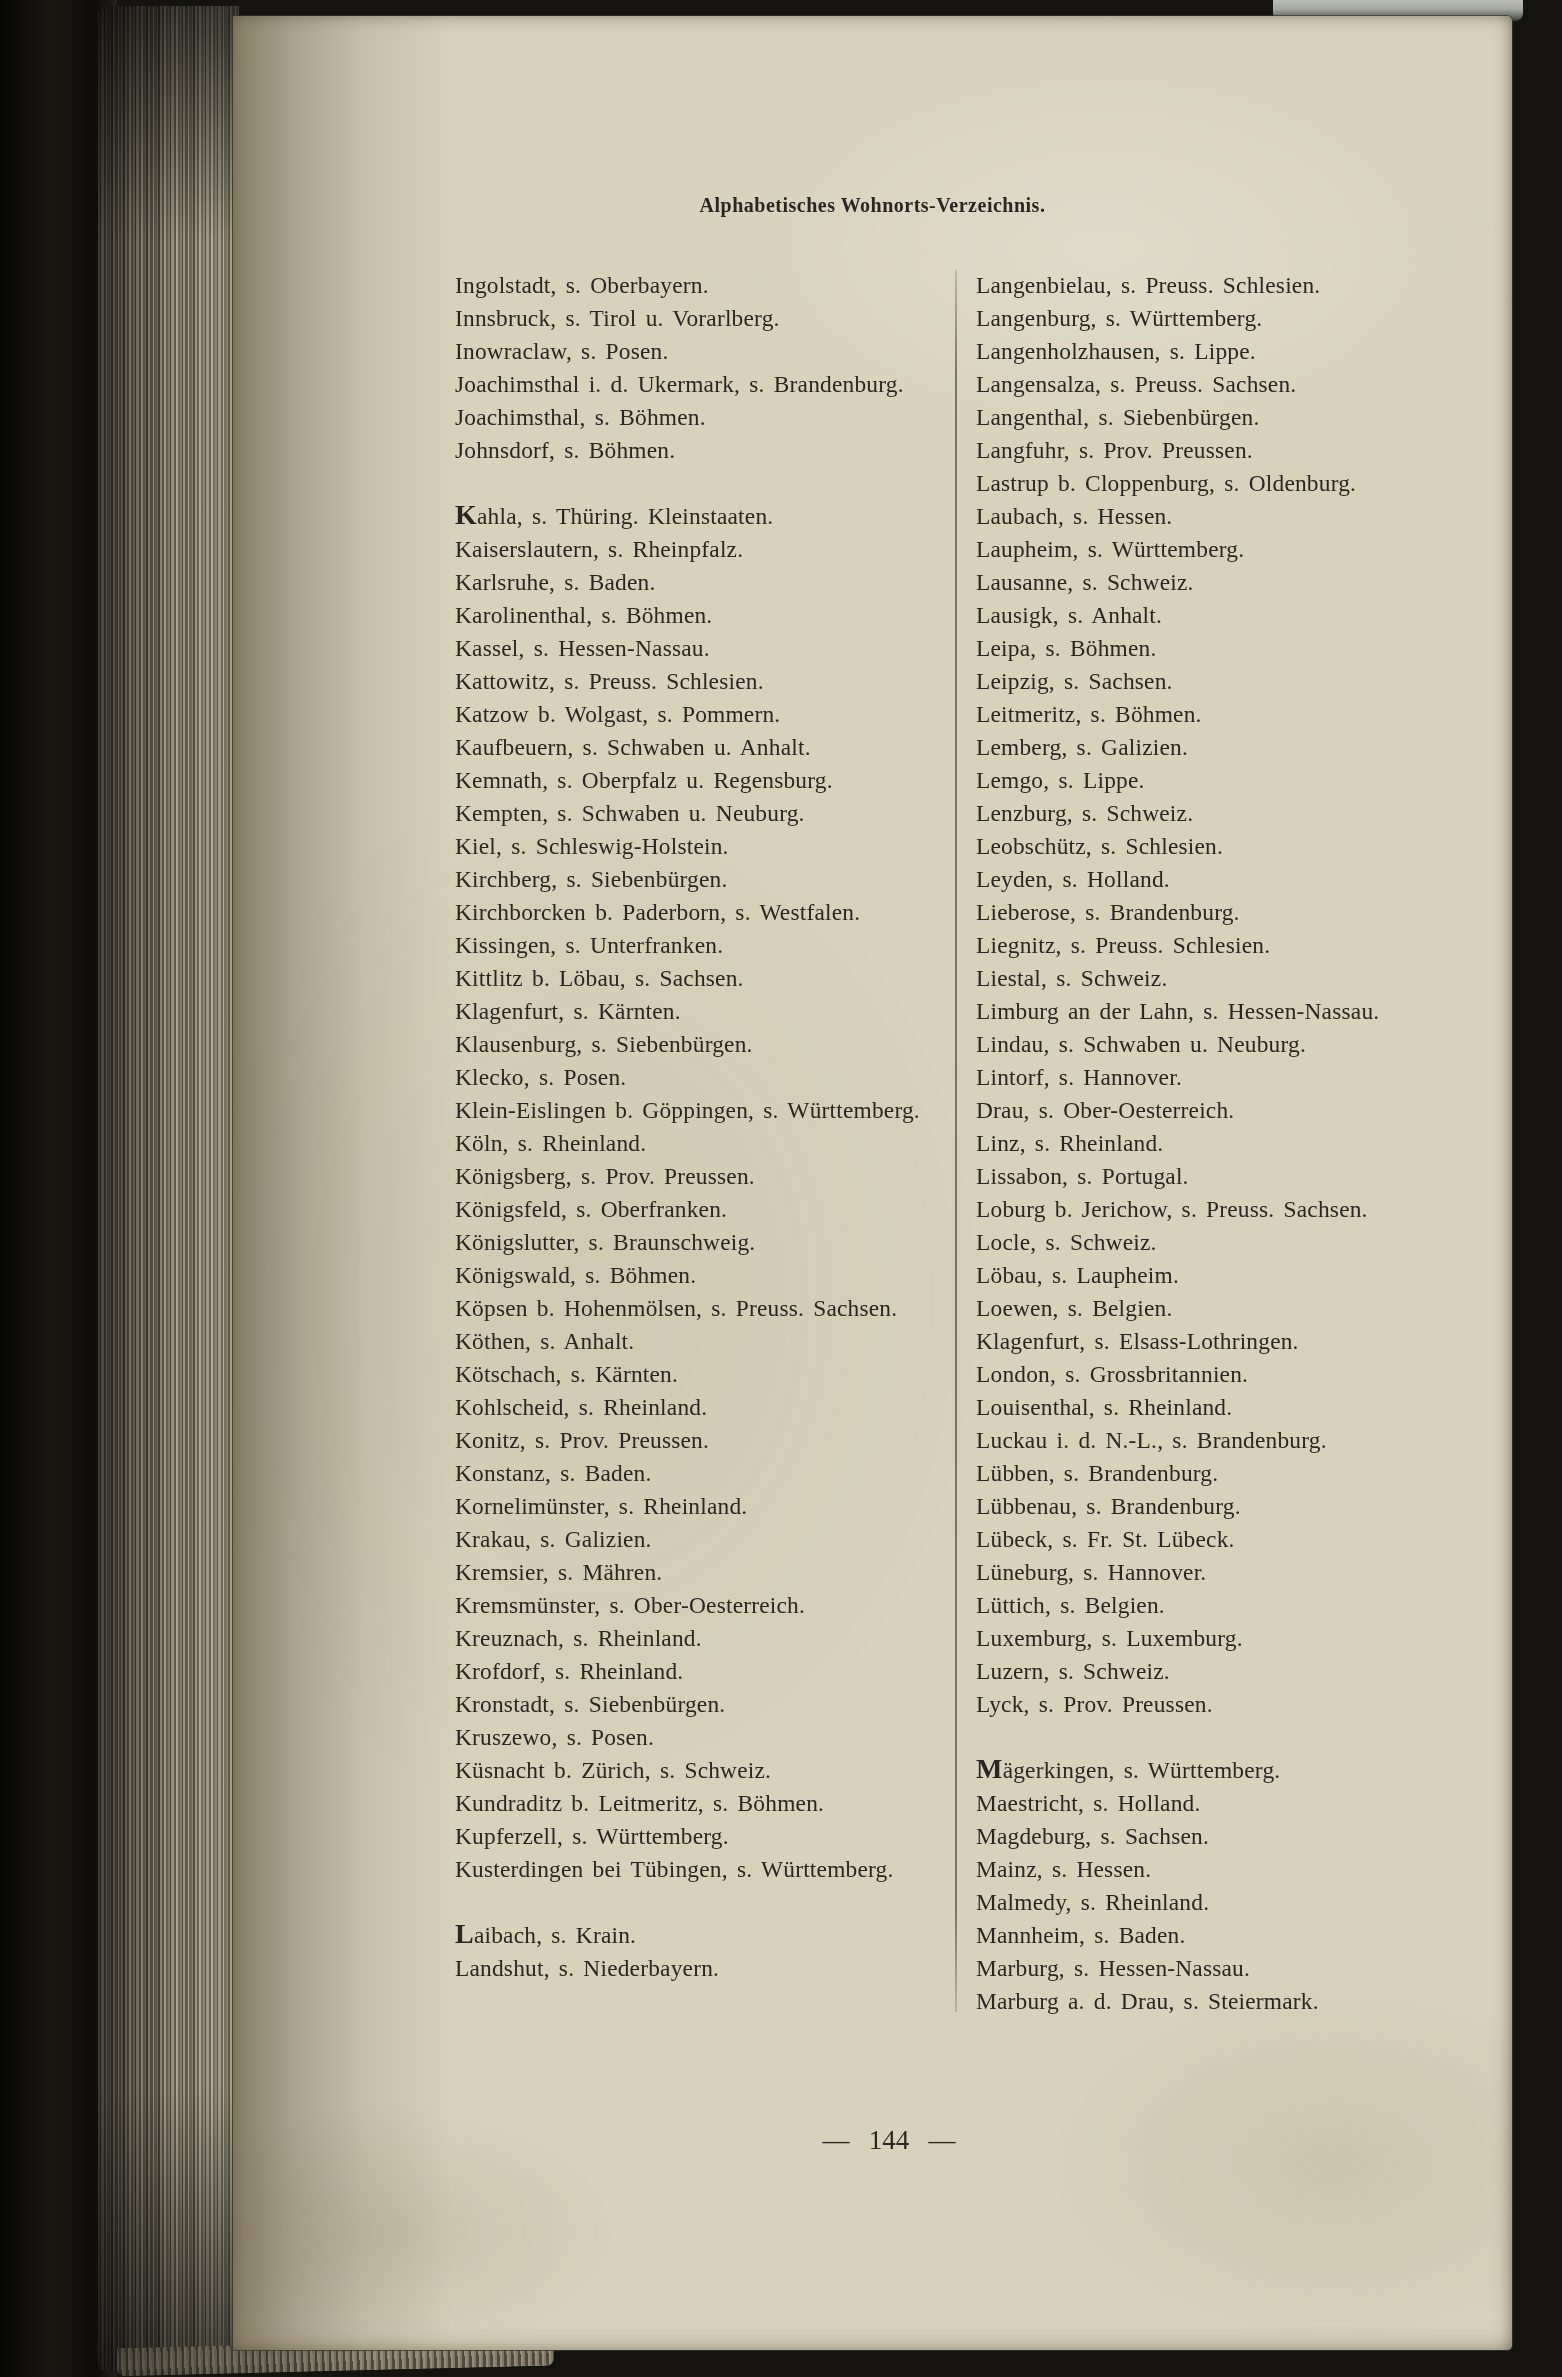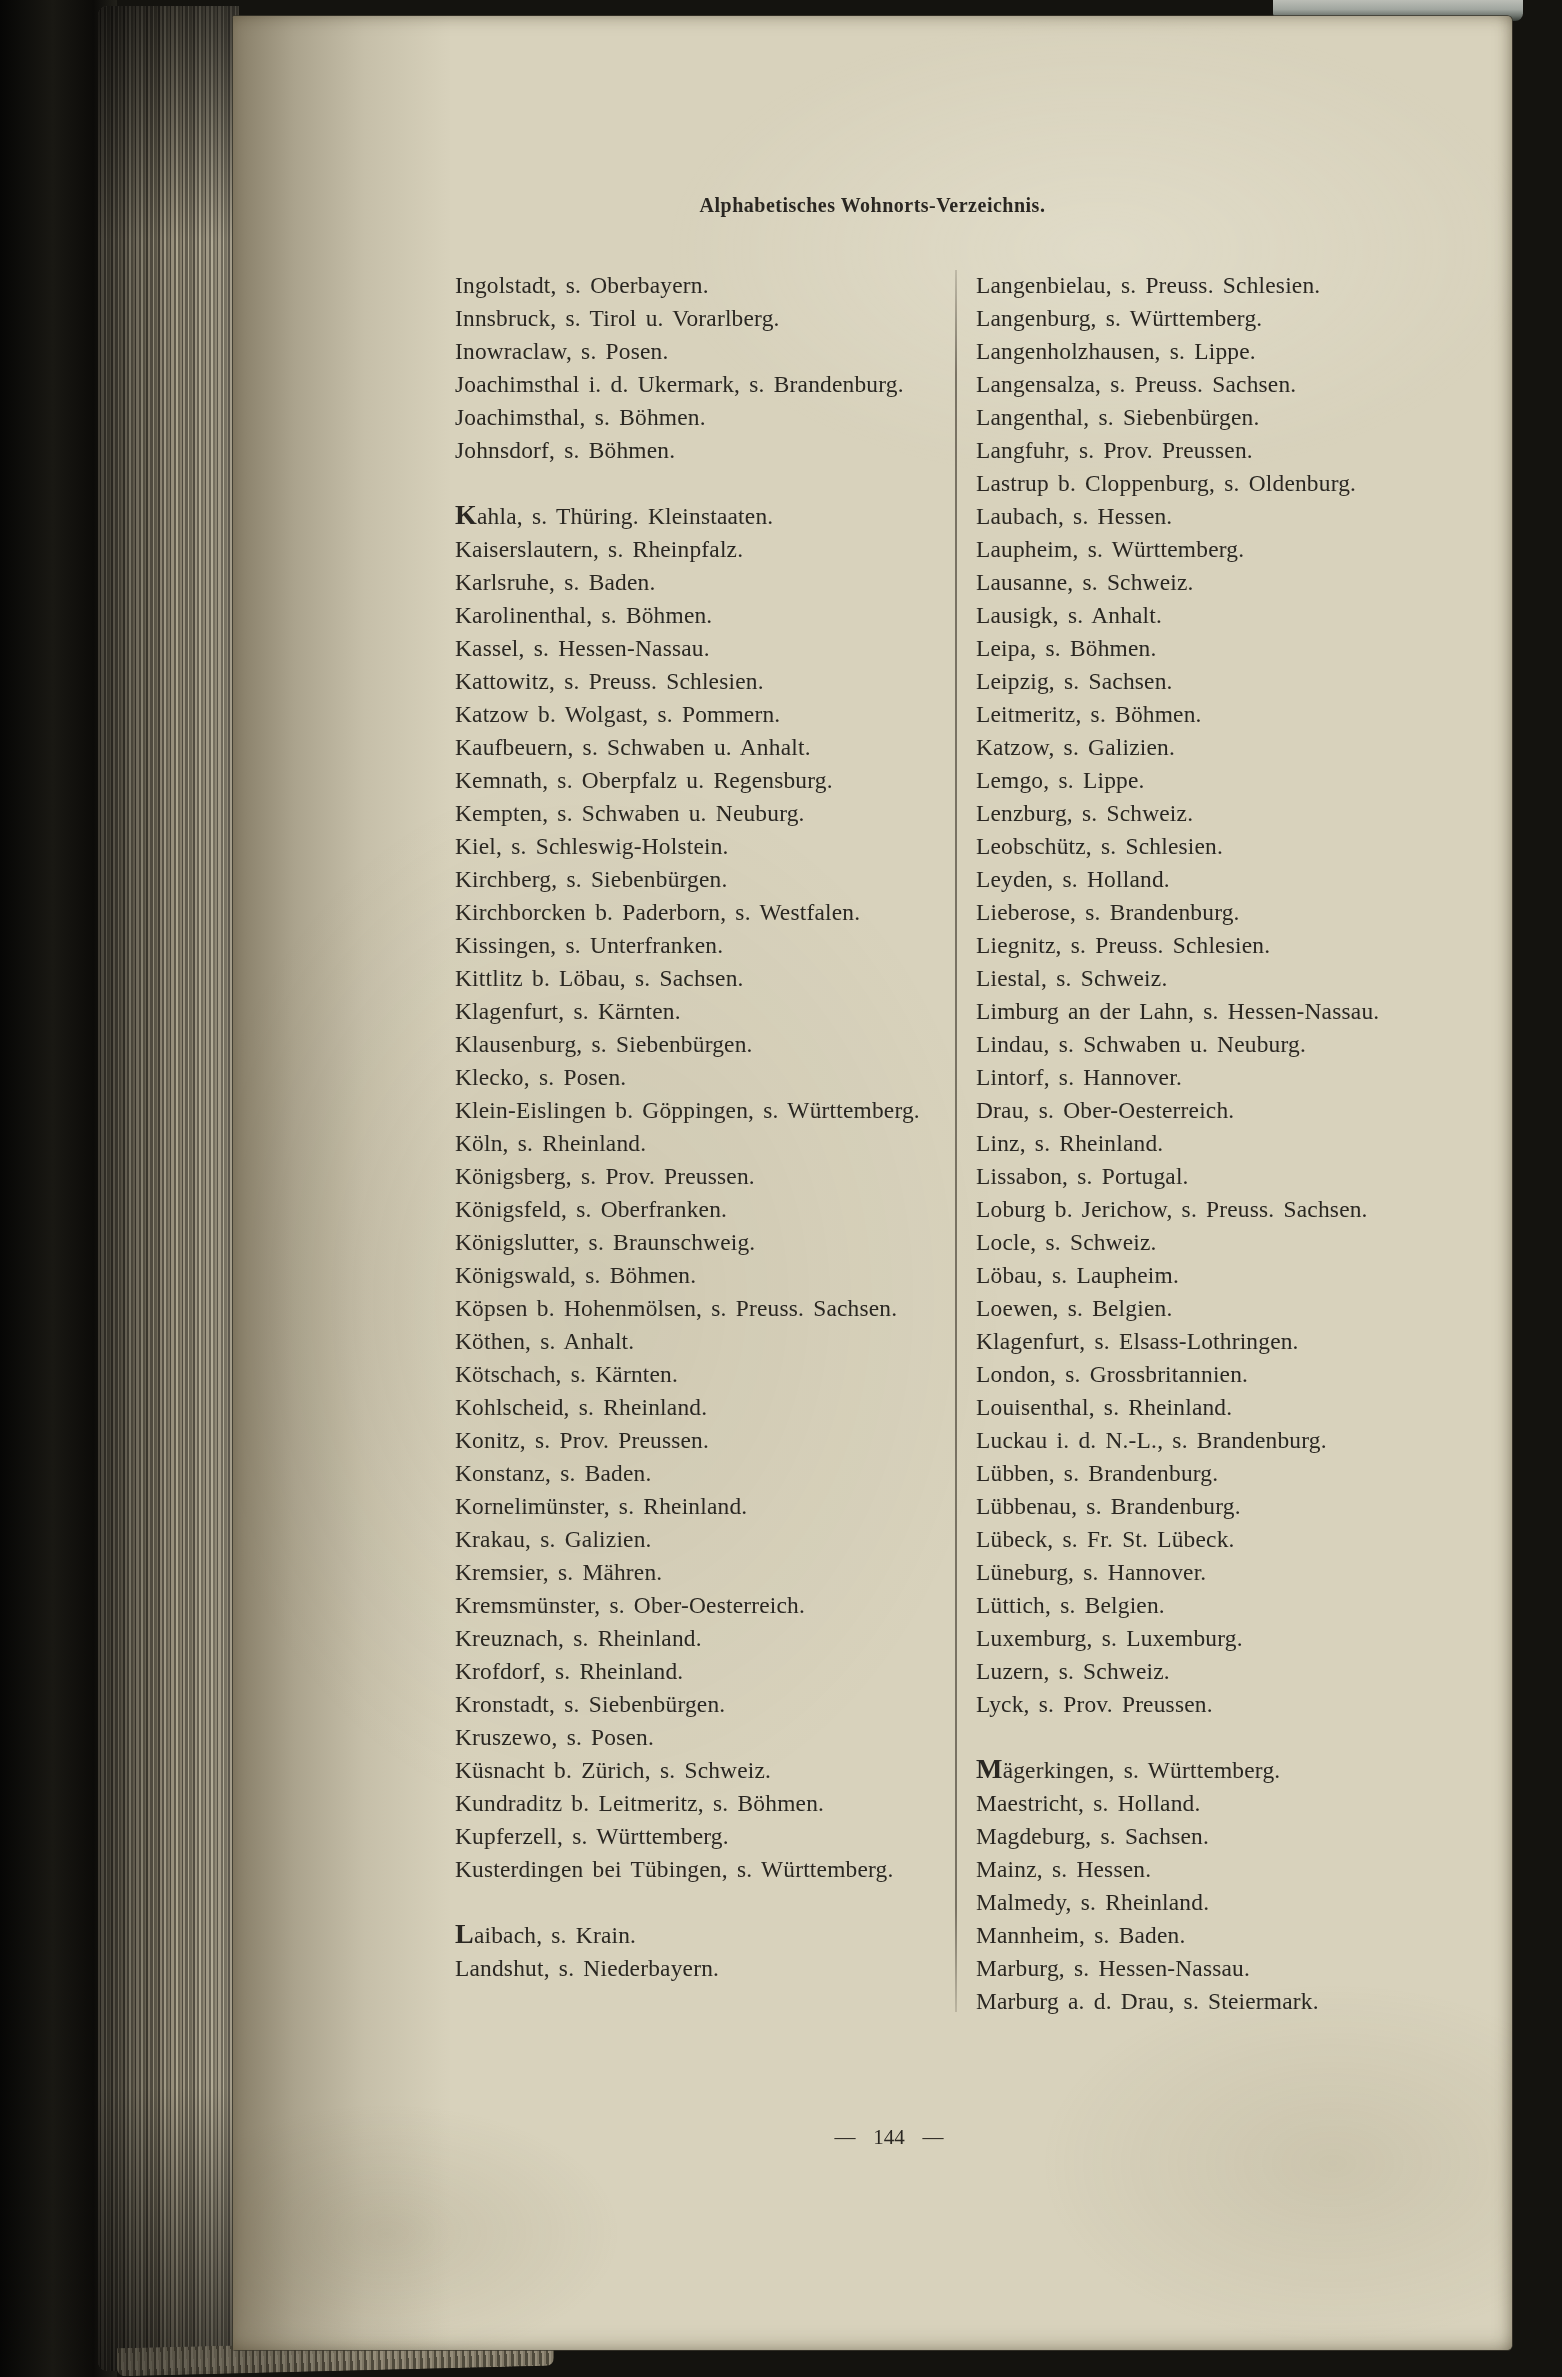--- a/index.html
+++ b/index.html
@@ -107,21 +107,21 @@
   .entry {
     padding-left: 50px;
     text-indent: -50px;
     text-align: justify;
   }
   .entry.gap { margin-top: 31px; }
   .entry .lead { font-weight: bold; font-size: 28px; }
 
   .folio {
     position: absolute; top: 2109px; left: 47px; width: 1218px;
-    text-align: center; font-size: 21px; word-spacing: 12.5px;
+    text-align: center; font-size: 27px; word-spacing: 12.5px;
     color: var(--ink, #2a2722);
   }
 </style>
 </head>
 <body>
 
 <div class="scene">
 
   <div class="spine"></div>
   <div class="edge-stack"></div>
@@ -195,21 +195,21 @@
           <div class="entry">Langenthal, s. Siebenbürgen.</div>
           <div class="entry">Langfuhr, s. Prov. Preussen.</div>
           <div class="entry">Lastrup b. Cloppenburg, s. Oldenburg.</div>
           <div class="entry">Laubach, s. Hessen.</div>
           <div class="entry">Laupheim, s. Württemberg.</div>
           <div class="entry">Lausanne, s. Schweiz.</div>
           <div class="entry">Lausigk, s. Anhalt.</div>
           <div class="entry">Leipa, s. Böhmen.</div>
           <div class="entry">Leipzig, s. Sachsen.</div>
           <div class="entry">Leitmeritz, s. Böhmen.</div>
-          <div class="entry">Katzow, s. Galizien.</div>
+          <div class="entry">Lemberg, s. Galizien.</div>
           <div class="entry">Lemgo, s. Lippe.</div>
           <div class="entry">Lenzburg, s. Schweiz.</div>
           <div class="entry">Leobschütz, s. Schlesien.</div>
           <div class="entry">Leyden, s. Holland.</div>
           <div class="entry">Lieberose, s. Brandenburg.</div>
           <div class="entry">Liegnitz, s. Preuss. Schlesien.</div>
           <div class="entry">Liestal, s. Schweiz.</div>
           <div class="entry">Limburg an der Lahn, s. Hessen-Nassau.</div>
           <div class="entry">Lindau, s. Schwaben u. Neuburg.</div>
           <div class="entry">Lintorf, s. Hannover.</div>

